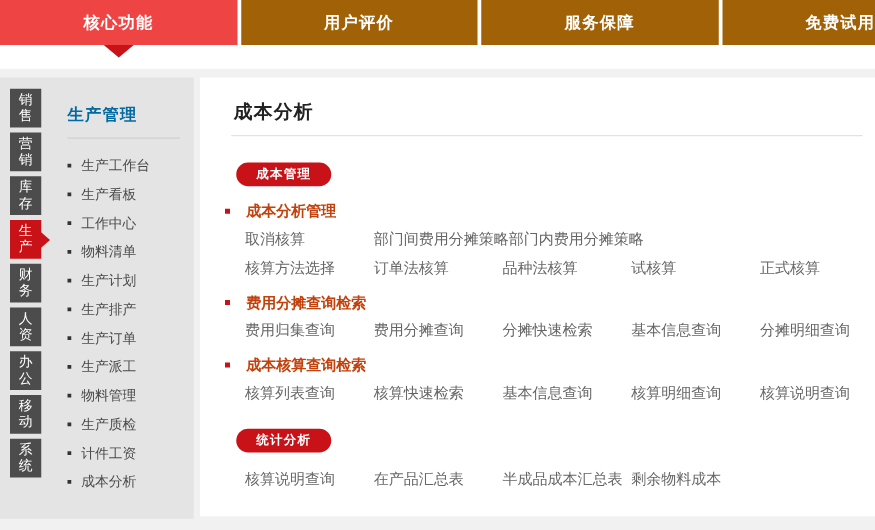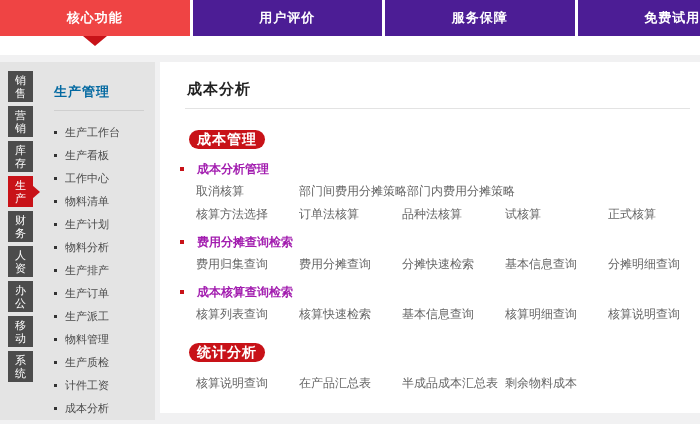--- a/index.html
+++ b/index.html
@@ -1,21 +1,21 @@
 <!DOCTYPE html>
 <html><head>
 <meta charset="utf-8">
 <style>
   * { margin:0; padding:0; box-sizing:border-box; }
   html,body { width:700px; height:424px; overflow:hidden; background:#fff;
     font-family:"Liberation Sans","DejaVu Sans",sans-serif; }
 
   
   .nav { width:770px; height:36px; display:flex; position:relative; }
-  .tab { width:190px; margin-right:3px; height:36px; background:#4c1d95; color:#fff;
+  .tab { width:190px; margin-right:3px; height:36px; background:#a16207; color:#fff;
     font-size:13px; font-weight:bold; display:flex; align-items:center; justify-content:center;
     position:relative; cursor:pointer; letter-spacing:1px; }
   .tab.active { background:#ef4444; }
   .tab.active::after { content:""; position:absolute; top:36px; left:50%; margin-left:-12px;
     border:12px solid transparent; border-top:10px solid #c81218; border-bottom:0; }
 
   
   .page { margin-top:19px; height:369px; background:#f1f1f2; display:flex;
     align-items:flex-start; padding-top:7px; }
 
@@ -37,27 +37,27 @@
     cursor:pointer; }
   .submenu-item .dot { width:3px; height:3px; background:#333; margin-right:8px; flex:0 0 auto; }
 
   
   .content { flex:1; margin-left:5px; height:351px; background:#fff;
     padding:18px 10px 0 20px; overflow:hidden; }
   .page-title { font-size:15px; font-weight:bold; color:#222; margin-left:7px; letter-spacing:1px; }
   .title-divider { height:1px; background:#e3e3e3; margin:9px 0 0 5px; }
 
   .pill { width:76px; height:19px; border-radius:10px; background:#c81218; color:#fff;
-    font-size:14px; font-weight:bold; text-align:center; line-height:19px; margin:21px 0 0 9px;
+    font-size:10px; font-weight:bold; text-align:center; line-height:19px; margin:21px 0 0 9px;
     letter-spacing:1px; }
   .group + .group { margin-top:2px; }
   .section { margin-top:13px; }
   .sec-head { display:flex; align-items:center; height:14px; }
   .sec-head .sq { width:4px; height:4px; background:#c81218; }
-  .sec-head .txt { margin-left:13px; font-size:12px; font-weight:bold; color:#a21caf; }
+  .sec-head .txt { margin-left:13px; font-size:12px; font-weight:bold; color:#c2410c; }
   .row { padding-left:16px; margin-top:7px; display:flex; flex-wrap:nowrap; }
   .lnk { display:inline-block; min-width:103px; font-size:12px; color:#666; line-height:16px;
     text-decoration:none; cursor:pointer; white-space:nowrap; }
   .group .section:first-of-type { margin-top:15px; }
 </style>
 </head>
 <body>
 
 <div class="nav" id="nav">
     <div class="tab active">核心功能</div>
@@ -125,24 +125,20 @@
           <div class="submenu-item">
             <span class="dot"></span>
             <span>物料清单</span>
           </div>
           <div class="submenu-item">
             <span class="dot"></span>
             <span>生产计划</span>
           </div>
           <div class="submenu-item">
             <span class="dot"></span>
-            <span>物料分析</span>
-          </div>
-          <div class="submenu-item">
-            <span class="dot"></span>
             <span>生产排产</span>
           </div>
           <div class="submenu-item">
             <span class="dot"></span>
             <span>生产订单</span>
           </div>
           <div class="submenu-item">
             <span class="dot"></span>
             <span>生产派工</span>
           </div>

